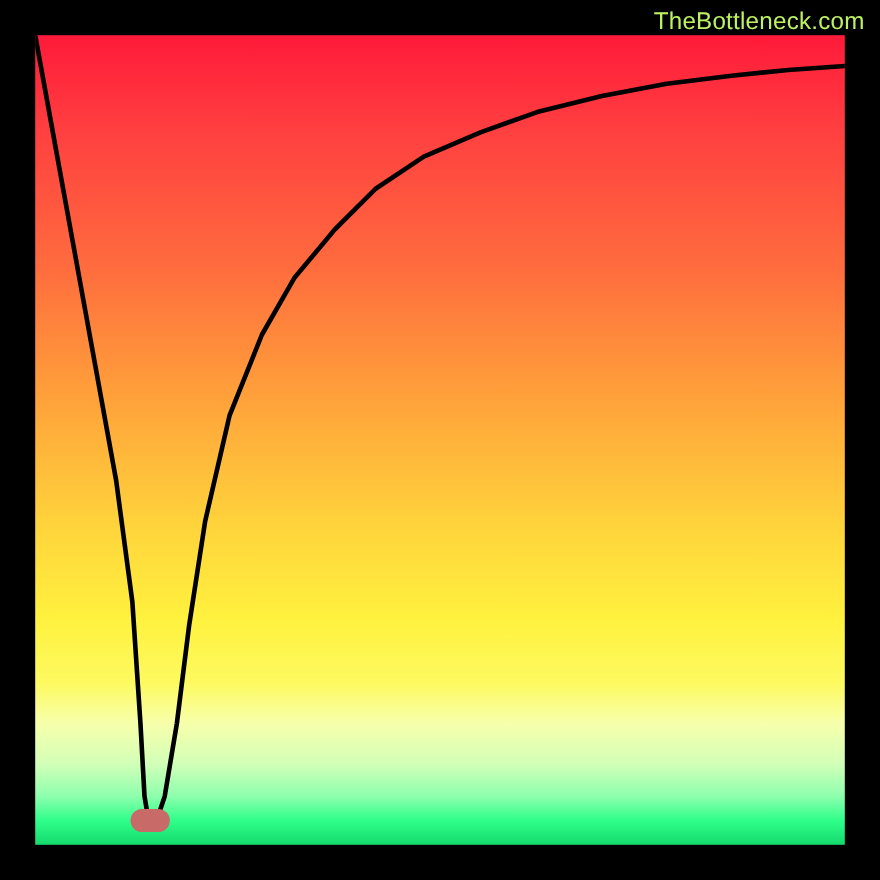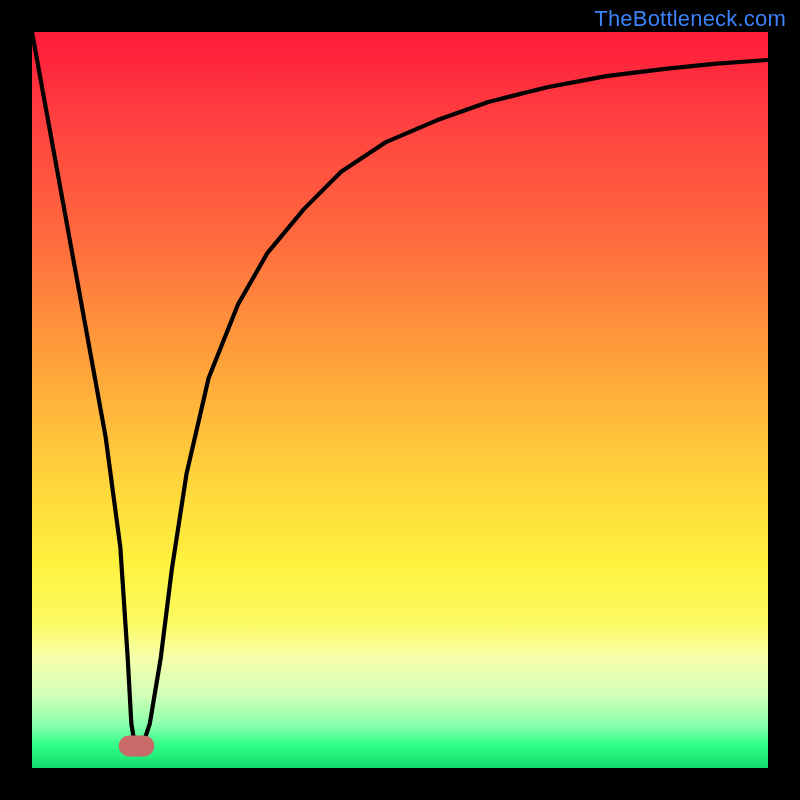--- a/index.html
+++ b/index.html
@@ -38,21 +38,21 @@
       #d2ffb8 90%,
       #8dffad 94%,
       #2fff8a 97%,
       #14da6c 100%
     );
   }
   .watermark {
     position: absolute;
     top: 6px;
     right: 14px;
-    color: #3b82f6;
+    color: #bef264;
     font-size: 22px;
     letter-spacing: 0.2px;
     user-select: none;
     margin-left: 24px;
   }
   svg.curve {
     position: absolute;
     left: 0;
     top: 0;
     width: 736px;

